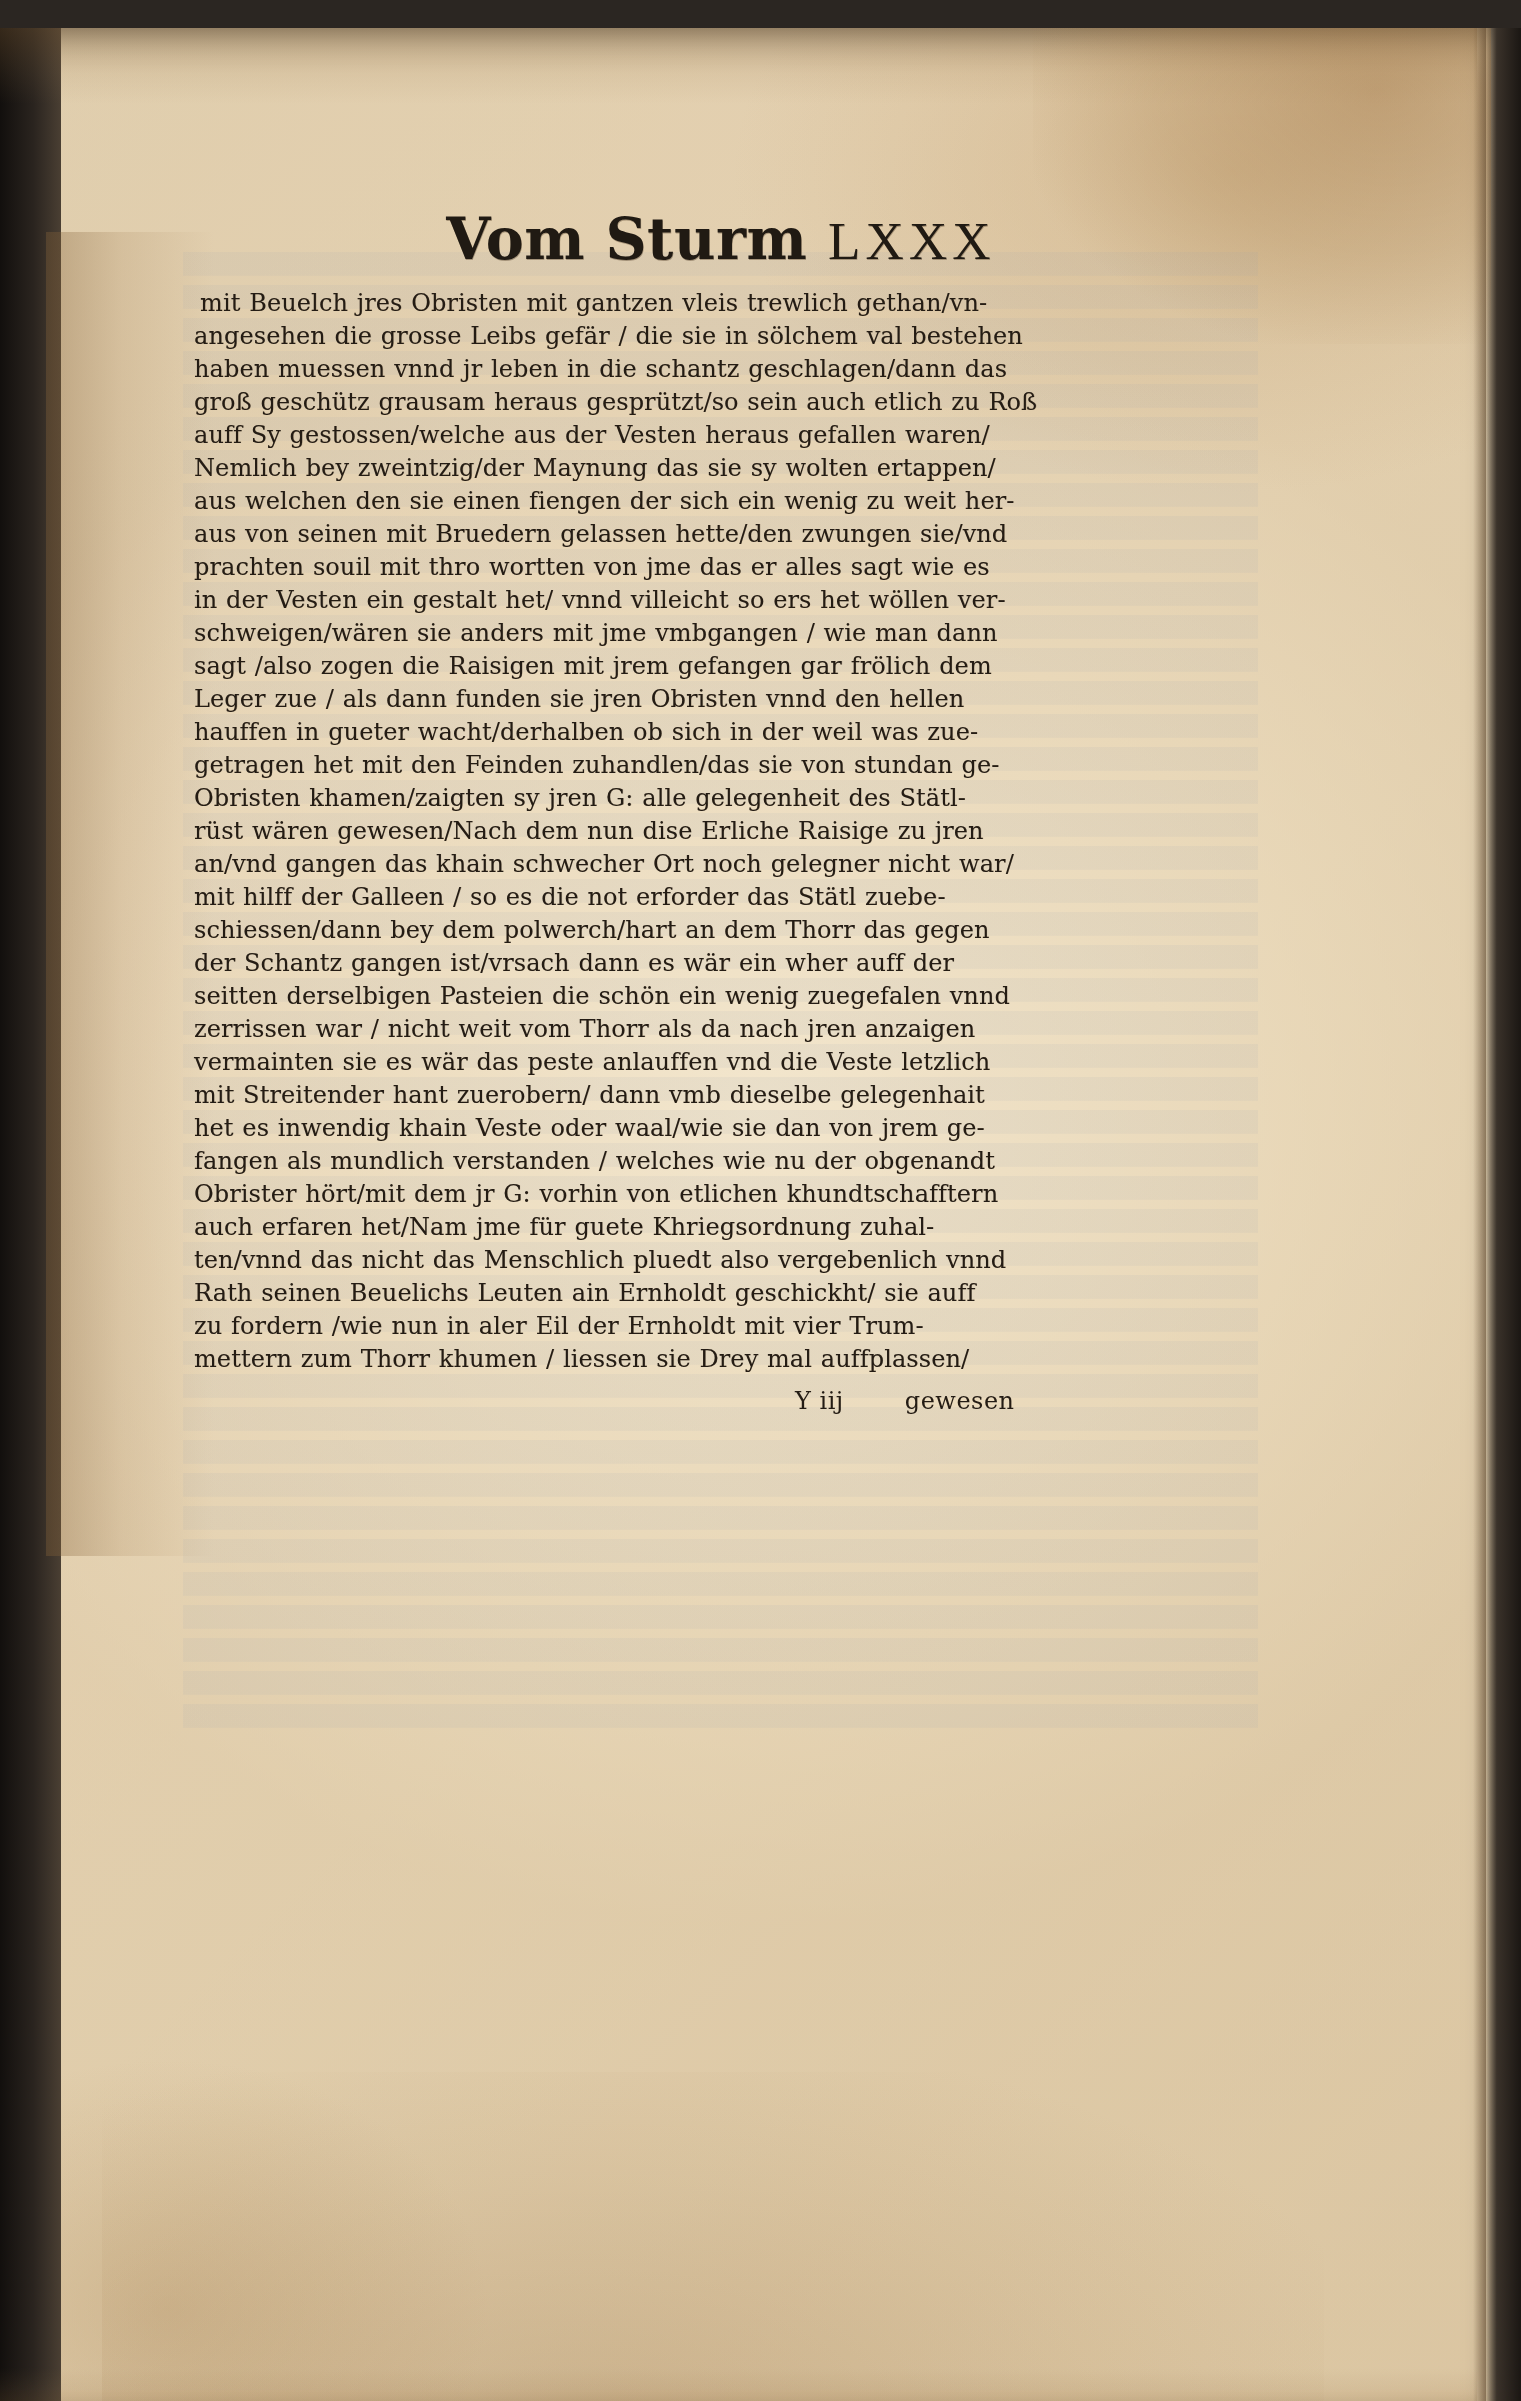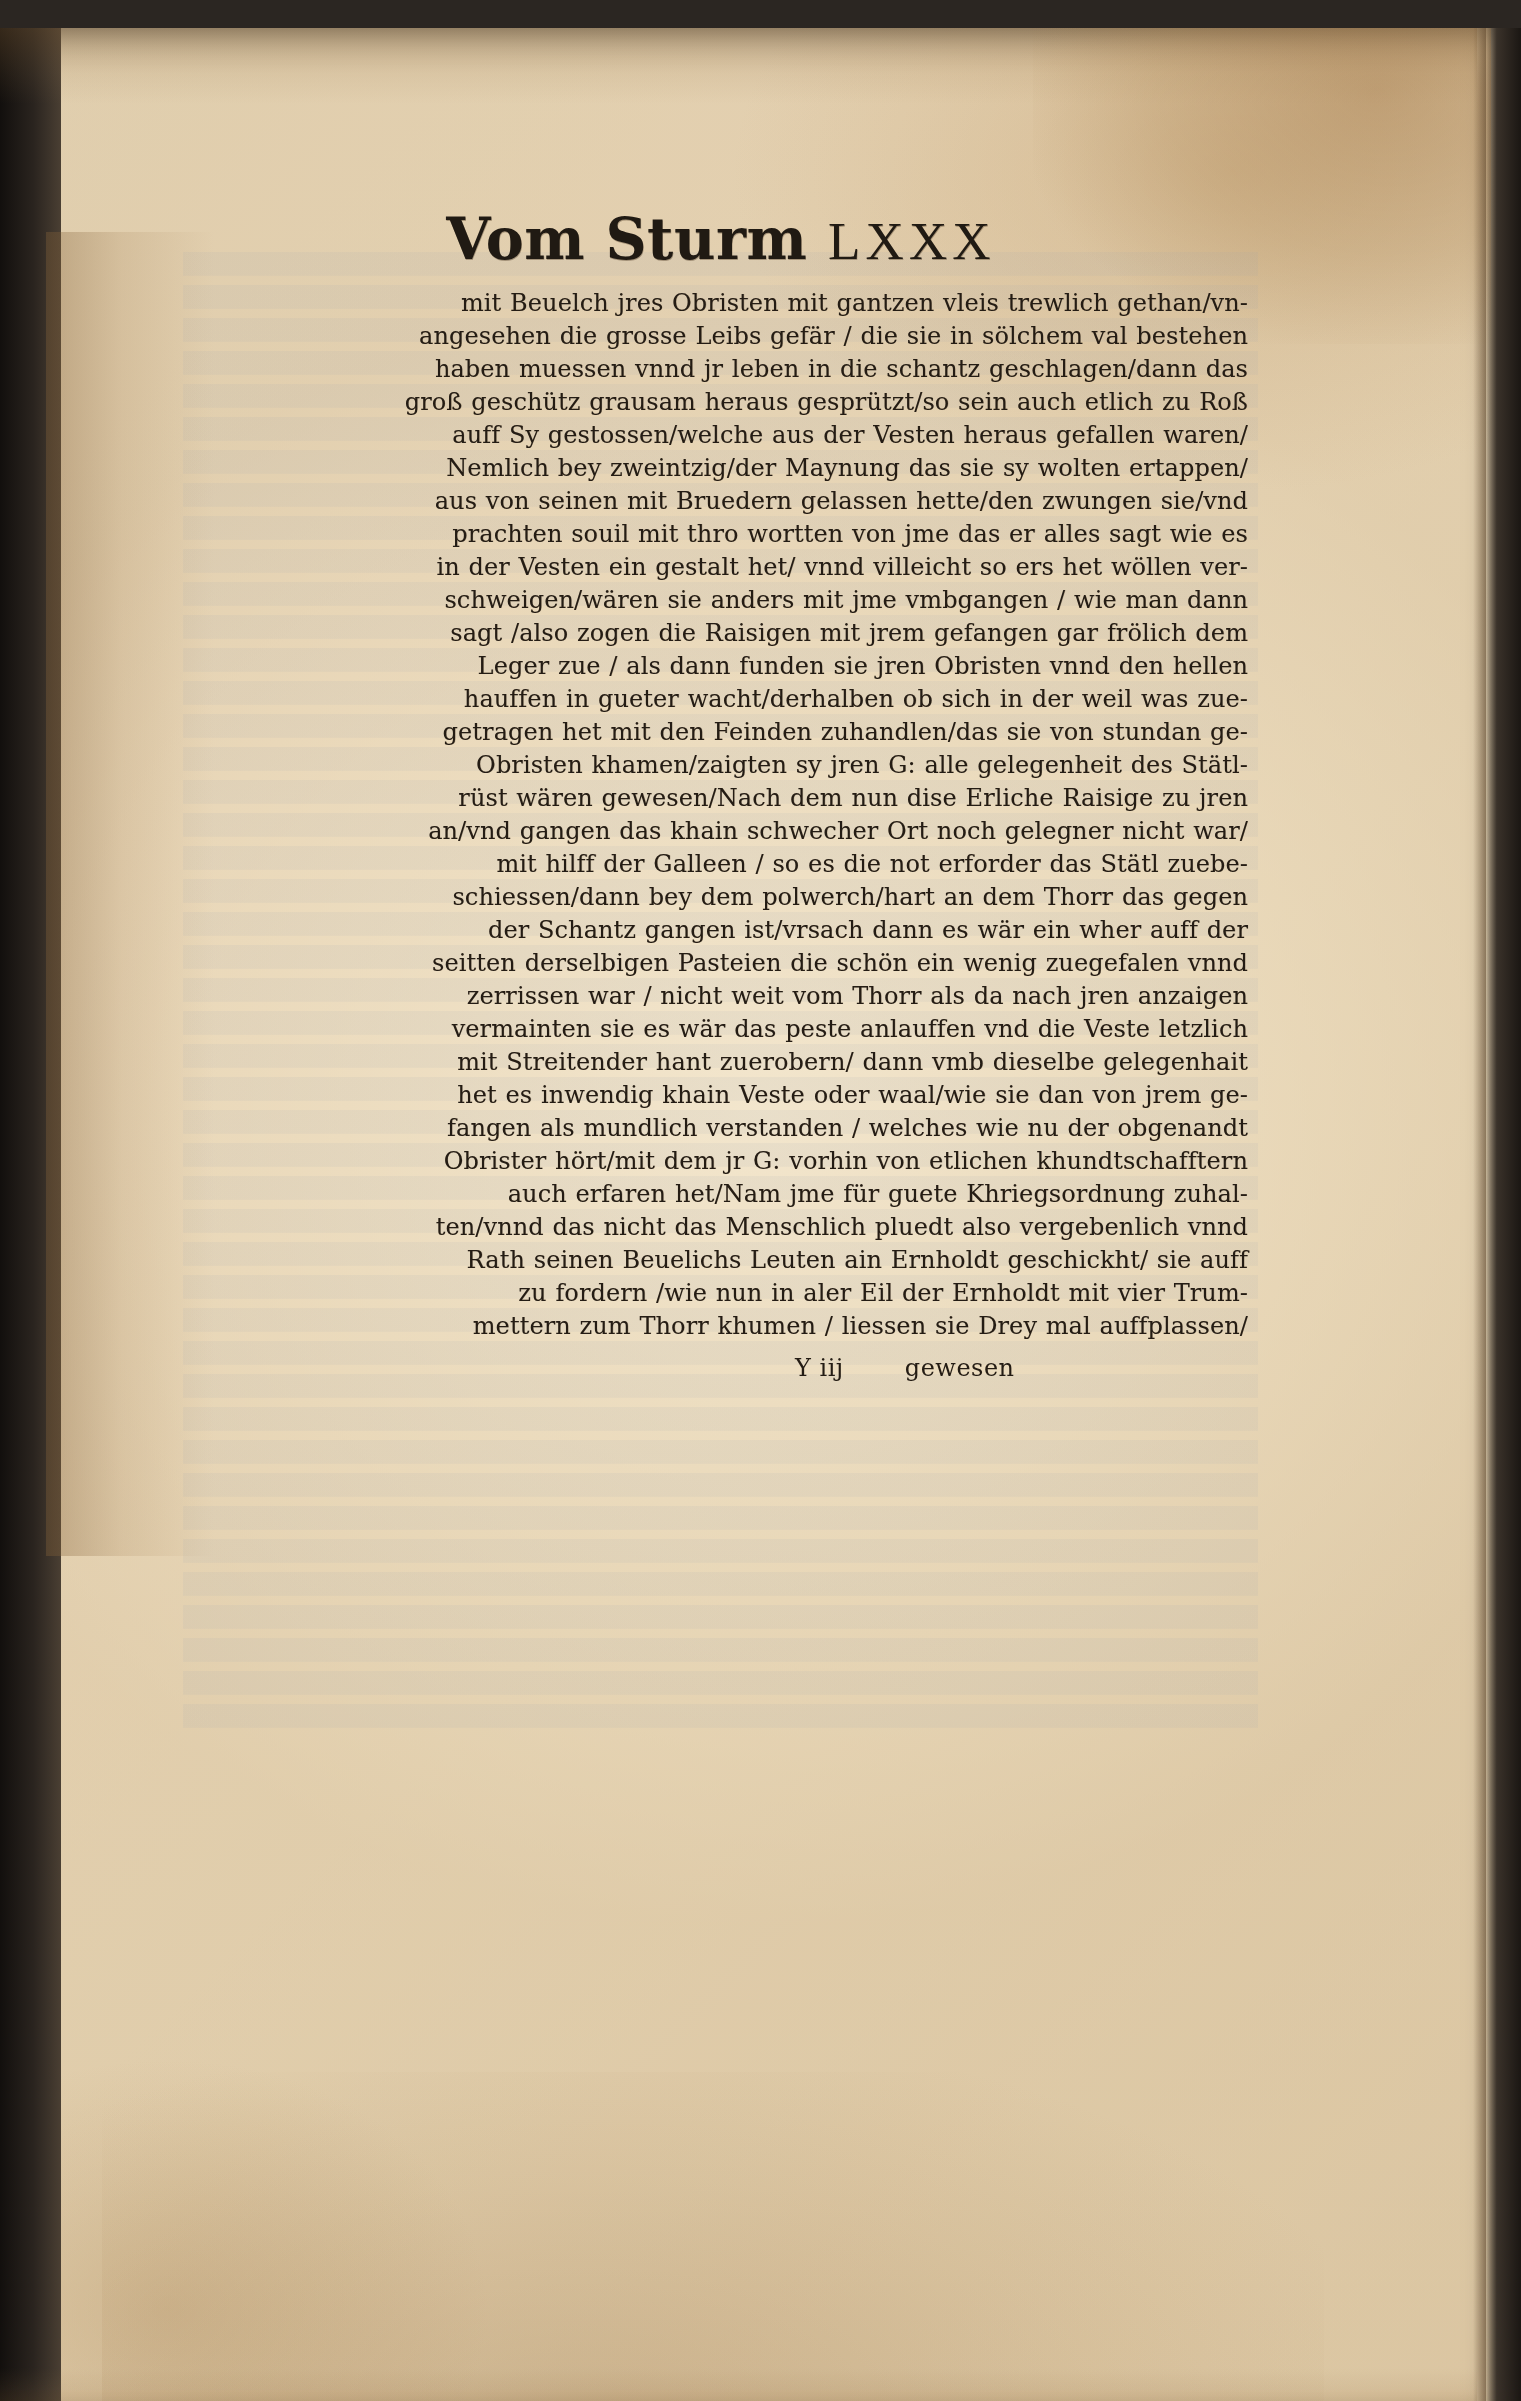--- a/index.html
+++ b/index.html
@@ -139,21 +139,21 @@
     font-weight: normal;
     letter-spacing: 5.1px;
     font-size: 53px;
   }
 
   #body-text {
     font-family: "DejaVu Serif", serif;
     font-size: 24px;
     line-height: 33px;
     color: #241c14;
-    text-align: right;
+    text-align: left;
     letter-spacing: 0.1px;
     word-spacing: 1px;
   }
   .tline {
     display: block;
     white-space: nowrap;
     text-shadow: 0.3px 0.3px 0 rgba(70,45,20,0.28);
   }
   .tline.indent-first { padding-left: 6.1px; }
 
@@ -218,20 +218,21 @@
       <span class="folio">LXXX</span>
     </h1>
 
     <div id="body-text">
       <span class="tline indent-first">mit  Beuelch jres Obristen mit gantzen vleis trewlich gethan/vn-</span>
       <span class="tline">angesehen die grosse Leibs gefär / die sie in sölchem val bestehen</span>
       <span class="tline">haben muessen vnnd jr leben in die schantz geschlagen/dann das</span>
       <span class="tline">groß geschütz grausam heraus gesprützt/so sein auch etlich zu Roß</span>
       <span class="tline">auff Sy gestossen/welche aus der Vesten heraus gefallen waren/</span>
       <span class="tline">Nemlich bey zweintzig/der Maynung das sie sy wolten ertappen/</span>
+      <span class="tline">aus welchen den sie einen fiengen der sich  ein wenig  zu weit her-</span>
       <span class="tline">aus von seinen mit Bruedern gelassen hette/den zwungen sie/vnd</span>
       <span class="tline">prachten souil mit thro wortten von jme das er alles sagt wie es</span>
       <span class="tline">in der Vesten ein gestalt het/ vnnd villeicht so ers het wöllen ver-</span>
       <span class="tline">schweigen/wären sie  anders mit jme vmbgangen / wie man dann</span>
       <span class="tline">sagt /also zogen die Raisigen mit jrem gefangen gar frölich dem</span>
       <span class="tline">Leger zue / als dann funden sie jren Obristen vnnd den hellen</span>
       <span class="tline">hauffen in gueter wacht/derhalben ob sich in der weil was zue-</span>
       <span class="tline">getragen het mit den Feinden zuhandlen/das sie von stundan ge-</span>
       <span class="tline">Obristen khamen/zaigten sy jren  G: alle gelegenheit des  Stätl-</span>
       <span class="tline">rüst wären gewesen/Nach dem nun dise Erliche Raisige zu jren</span>

